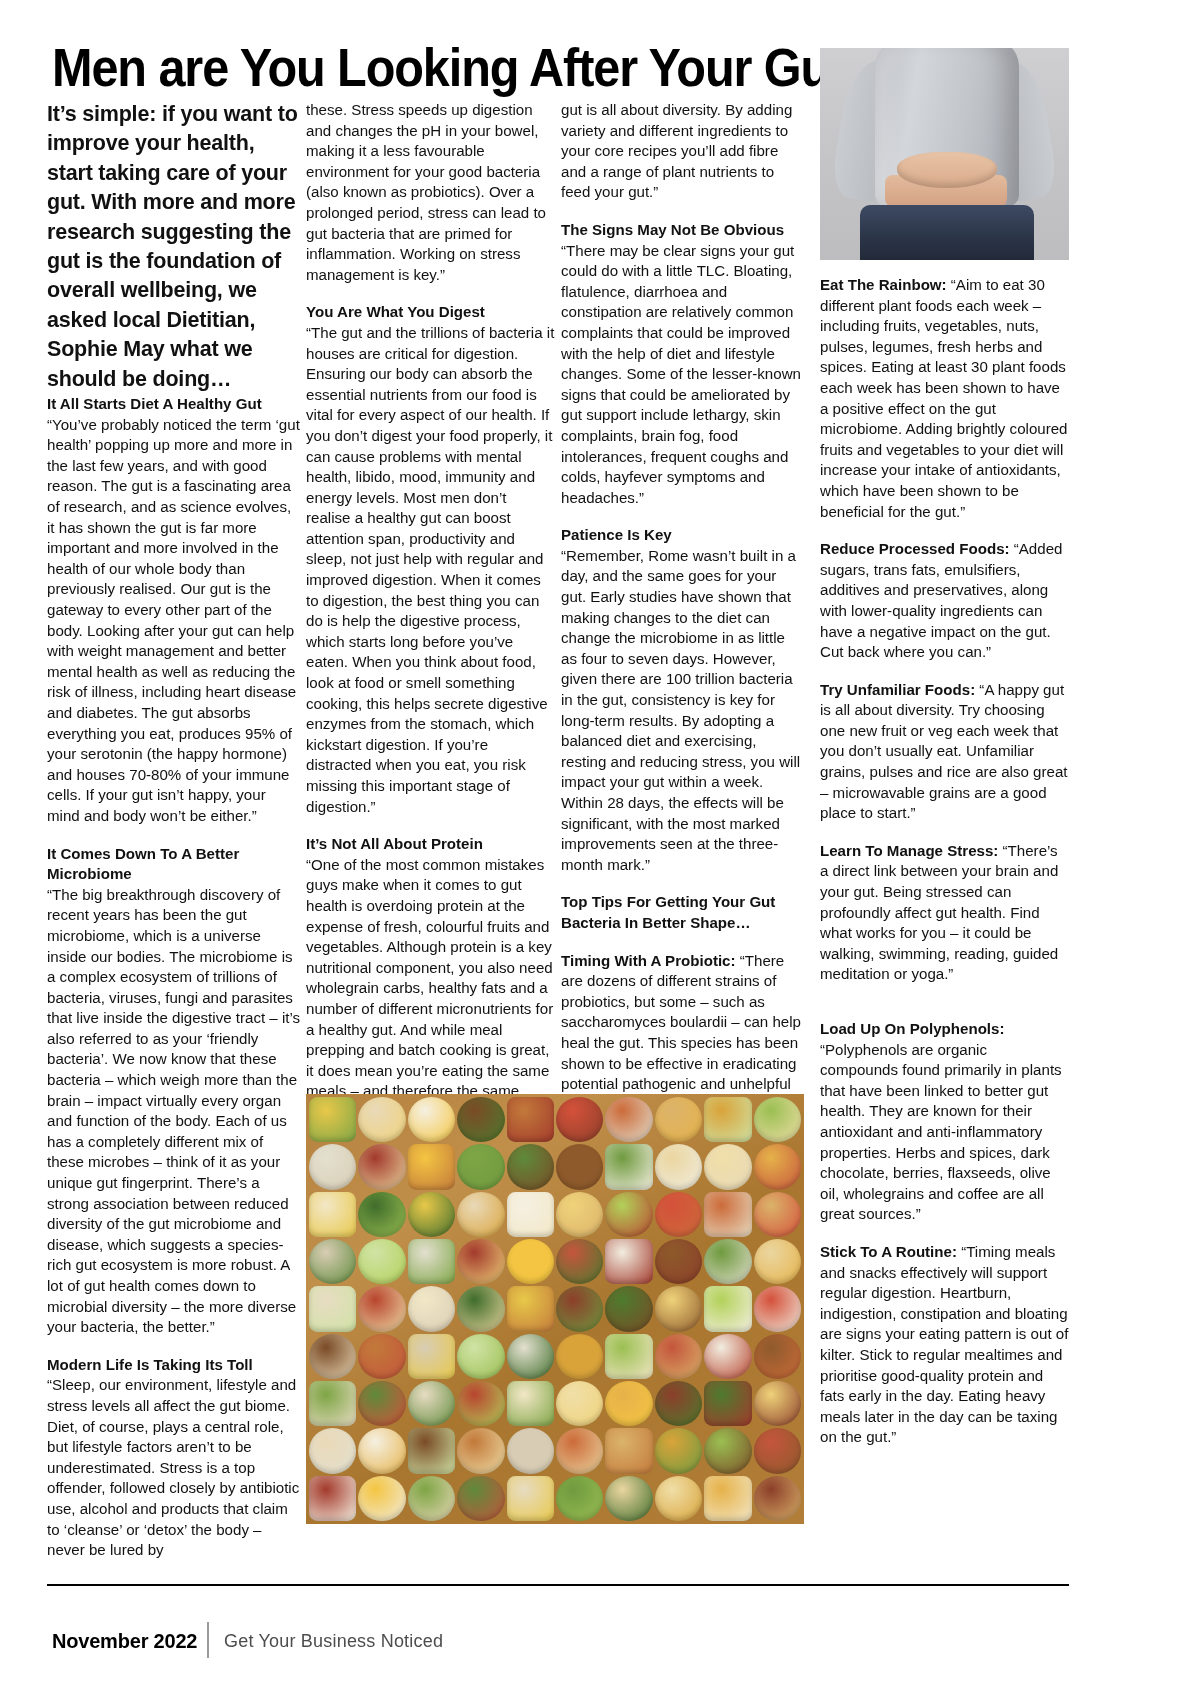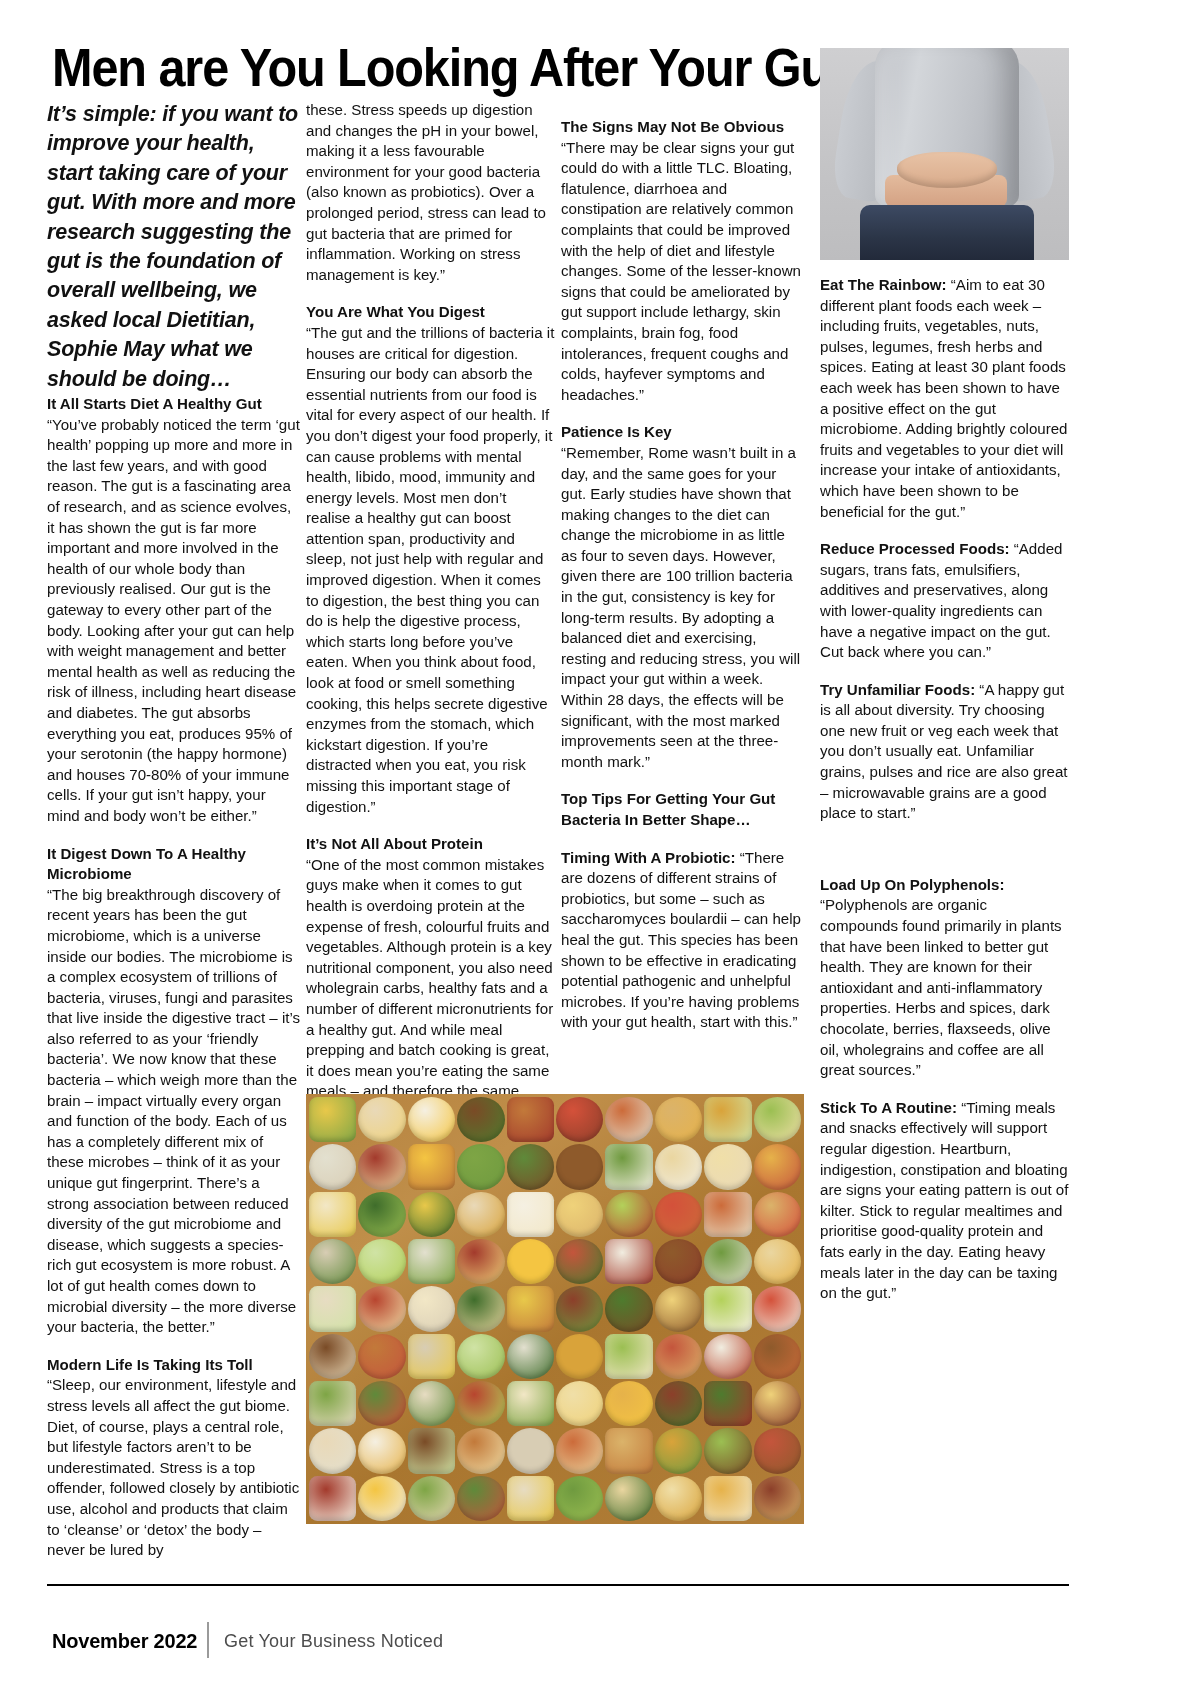--- a/index.html
+++ b/index.html
@@ -58,21 +58,21 @@
   }
   .runin { font-weight:bold; }
 
   #col1 { left:47px; top:100px;  width:254px; }
   #col2 { left:306px; top:100px; width:249px; }
   #col3 { left:561px; top:100px; width:243px; }
   #col4 { left:820px; top:275px; width:249px; }
 
   
   .standfirst {
-    font-weight:bold; font-style:italic;
+    font-weight:bold; 
     font-size:21.5px; line-height:29.4px;
     margin:0 0 16px 0;
     letter-spacing:-0.2px;
   }
 
   
   .photo { position:absolute; overflow:hidden; }
 
   #photo-man { left:820px; top:48px; width:249px; height:212px; }
   #photo-food { left:306px; top:1094px; width:498px; height:430px; }
@@ -165,41 +165,42 @@
     <div class="man-jeans"></div>
   </div>
 
   <div class="col" id="col1">
     <p class="standfirst">It’s simple: if you want to improve your health, start taking care of your gut. With more and more research suggesting the gut is the foundation of overall wellbeing, we asked  local Dietitian, Sophie May what we should be doing…</p>
 
     <p class="head">It All Starts Diet A Healthy Gut</p>
     <p class="body">“You’ve probably noticed the term ‘gut health’ popping up more and more in the last few years, and with good reason. The gut is a fascinating area of research, and as science evolves, it has shown the gut is far more important and more involved in the health of our whole body than previously realised. Our gut is the gateway to every other part of the body. Looking after your gut can help with weight management and better mental health as well as reducing the risk of illness, including heart disease and diabetes. The gut absorbs everything you eat, produces 95% of your serotonin (the happy hormone) and houses 70-80% of your immune cells. If your gut isn’t happy, your mind and body won’t be either.”</p>
     <div class="gap"></div>
 
-    <p class="head">It Digest Down To A Healthy Microbiome</p>
+    <p class="head">It Comes Down To A Better Microbiome</p>
     <p class="body">“The big breakthrough discovery of recent years has been the gut microbiome, which is a universe inside our bodies. The microbiome is a complex ecosystem of trillions of bacteria, viruses, fungi and parasites that live inside the digestive tract – it’s also referred to as your ‘friendly bacteria’. We now know that these bacteria – which weigh more than the brain – impact virtually every organ and function of the body. Each of us has a completely different mix of these microbes – think of it as your unique gut fingerprint. There’s a strong association between reduced diversity of the gut microbiome and disease, which suggests a species-rich gut ecosystem is more robust. A lot of gut health comes down to microbial diversity – the more diverse your bacteria, the better.”</p>
     <div class="gap"></div>
 
     <p class="head">Modern Life Is Taking Its Toll</p>
     <p class="body">“Sleep, our environment, lifestyle and stress levels all affect the gut biome. Diet, of course, plays a central role, but lifestyle factors aren’t to be underestimated. Stress is a top offender, followed closely by antibiotic use, alcohol and products that claim to ‘cleanse’ or ‘detox’ the body – never be lured by</p>
   </div>
 
   <div class="col" id="col2">
     <p class="body">these. Stress speeds up digestion and changes the pH in your bowel, making it a less favourable environment for your good bacteria (also known as probiotics). Over a prolonged period, stress can lead to gut bacteria that are primed for inflammation. Working on stress management is key.”</p>
     <div class="gap"></div>
 
     <p class="head">You Are What You Digest</p>
     <p class="body">“The gut and the trillions of bacteria it houses are critical for digestion. Ensuring our body can absorb the essential nutrients from our food is vital for every aspect of our health. If you don’t digest your food properly, it can cause problems with mental health, libido, mood, immunity and energy levels. Most men don’t realise a healthy gut can boost attention span, productivity and sleep, not just help with regular and improved digestion. When it comes to digestion, the best thing you can do is help the digestive process, which starts long before you’ve eaten. When you think about food, look at food or smell something cooking, this helps secrete digestive enzymes from the stomach, which kickstart digestion. If you’re distracted when you eat, you risk missing this important stage of digestion.”</p>
     <div class="gap"></div>
 
     <p class="head">It’s Not All About Protein</p>
     <p class="body">“One of the most common mistakes guys make when it comes to gut health is overdoing protein at the expense of fresh, colourful fruits and vegetables. Although protein is a key nutritional component, you also need wholegrain carbs, healthy fats and a number of different micronutrients for a healthy gut. And while meal prepping and batch cooking is great, it does mean you’re eating the same meals – and therefore the same nutrients – for days on end. Remember, a healthy</p>
   </div>
 
   <div class="col" id="col3">
+    <p class="body">gut is all about diversity. By adding variety and different ingredients to your core recipes you’ll add fibre and a range of plant nutrients to feed your gut.”</p>
     <div class="gap"></div>
 
     <p class="head">The Signs May Not Be Obvious</p>
     <p class="body">“There may be clear signs your gut could do with a little TLC. Bloating, flatulence, diarrhoea and constipation are relatively common complaints that could be improved with the help of diet and lifestyle changes. Some of the lesser-known signs that could be ameliorated by gut support include lethargy, skin complaints, brain fog, food intolerances, frequent coughs and colds, hayfever symptoms and headaches.”</p>
     <div class="gap"></div>
 
     <p class="head">Patience Is Key</p>
     <p class="body">“Remember, Rome wasn’t built in a day, and the same goes for your gut. Early studies have shown that making changes to the diet can change the microbiome in as little as four to seven days. However, given there are 100 trillion bacteria in the gut, consistency is key for long-term results. By adopting a balanced diet and exercising, resting and reducing stress, you will impact your gut within a week. Within 28 days, the effects will be significant, with the most marked improvements seen at the three-month mark.”</p>
     <div class="gap"></div>
 
@@ -209,20 +210,21 @@
     <p class="body"><span class="runin">Timing With A Probiotic:</span><span> “There are dozens of different strains of probiotics, but some – such as saccharomyces boulardii – can help heal the gut. This species has been shown to be effective in eradicating potential pathogenic and unhelpful microbes. If you’re having problems with your gut health, start with this.”</span></p>
   </div>
 
   <div class="col" id="col4">
     <p class="body"><span class="runin">Eat The Rainbow:</span><span> “Aim to eat 30 different plant foods each week – including fruits, vegetables, nuts, pulses, legumes, fresh herbs and spices. Eating at least 30 plant foods each week has been shown to have a positive effect on the gut microbiome. Adding brightly coloured fruits and vegetables to your diet will increase your intake of antioxidants, which have been shown to be beneficial for the gut.”</span></p>
     <div class="gap"></div>
     <p class="body"><span class="runin">Reduce Processed Foods:</span><span> “Added sugars, trans fats, emulsifiers, additives and preservatives, along with lower-quality ingredients can have a negative impact on the gut. Cut back where you can.”</span></p>
     <div class="gap"></div>
     <p class="body"><span class="runin">Try Unfamiliar Foods:</span><span> “A happy gut is all about diversity. Try choosing one new fruit or veg each week that you don’t usually eat. Unfamiliar grains, pulses and rice are also great – microwavable grains are a good place to start.”</span></p>
     <div class="gap"></div>
+    <p class="body"><span class="runin">Learn To Manage Stress:</span><span> “There’s a direct link between your brain and your gut. Being stressed can profoundly affect gut health. Find what works for you – it could be walking, swimming, reading, guided meditation or yoga.”</span></p>
     <div class="gap"></div>
     <div class="gap"></div>
     <p class="body"><span class="runin">Load Up On Polyphenols:</span><span> “Polyphenols are organic compounds found primarily in plants that have been linked to better gut health. They are known for their antioxidant and anti-inflammatory properties. Herbs and spices, dark chocolate, berries, flaxseeds, olive oil, wholegrains and coffee are all great sources.”</span></p>
     <div class="gap"></div>
     <p class="body"><span class="runin">Stick To A Routine:</span><span> “Timing meals and snacks effectively will support regular digestion. Heartburn, indigestion, constipation and bloating are signs your eating pattern is out of kilter. Stick to regular mealtimes and prioritise good-quality protein and fats early in the day. Eating heavy meals later in the day can be taxing on the gut.”</span></p>
   </div>
 
   <div class="photo" id="photo-food">
     <div class="food-bg"></div>
     <div class="food-grid" id="food-grid">

